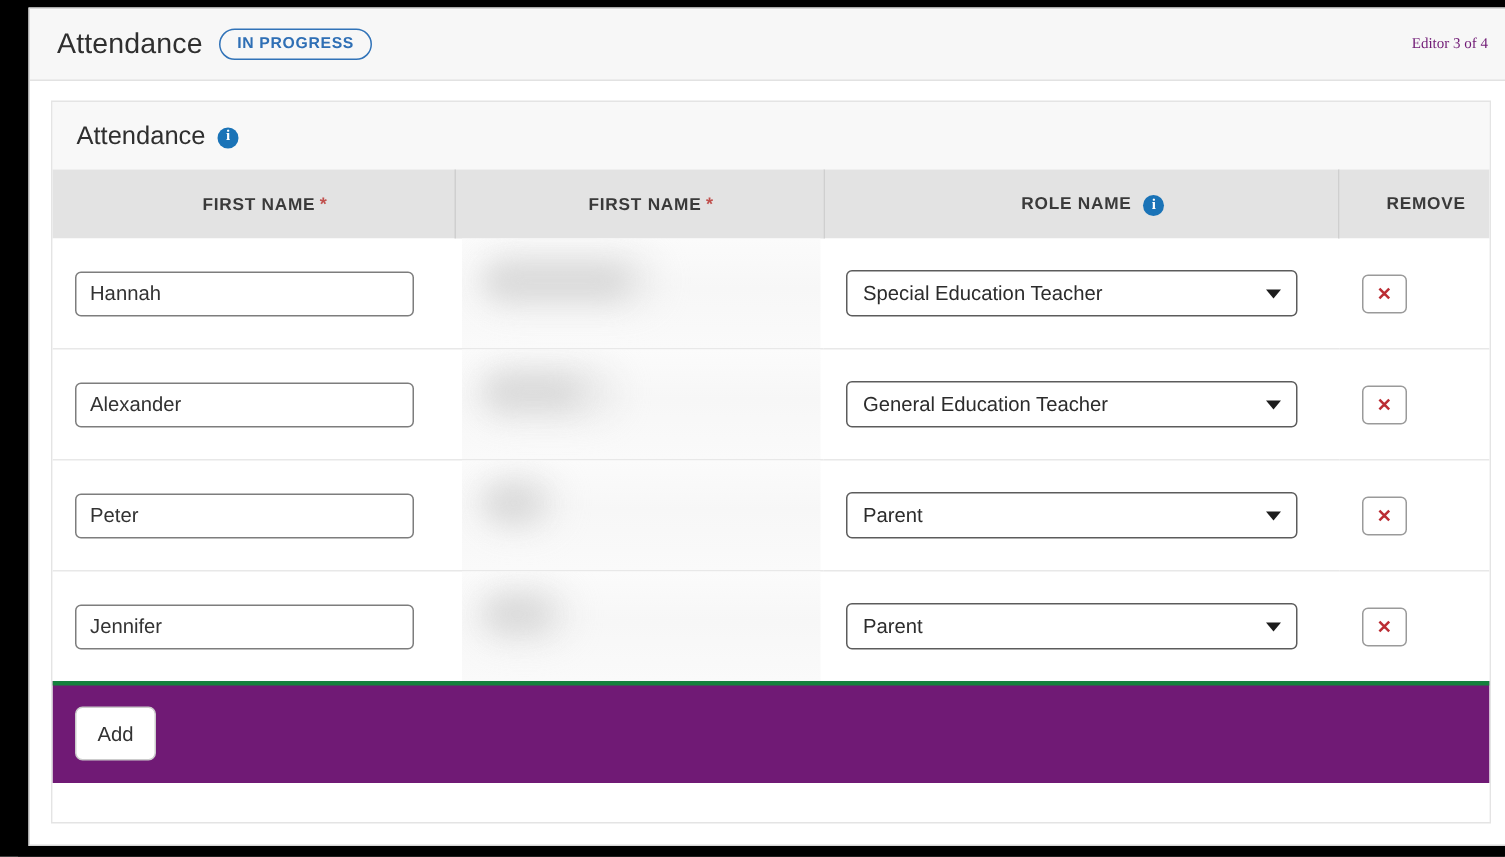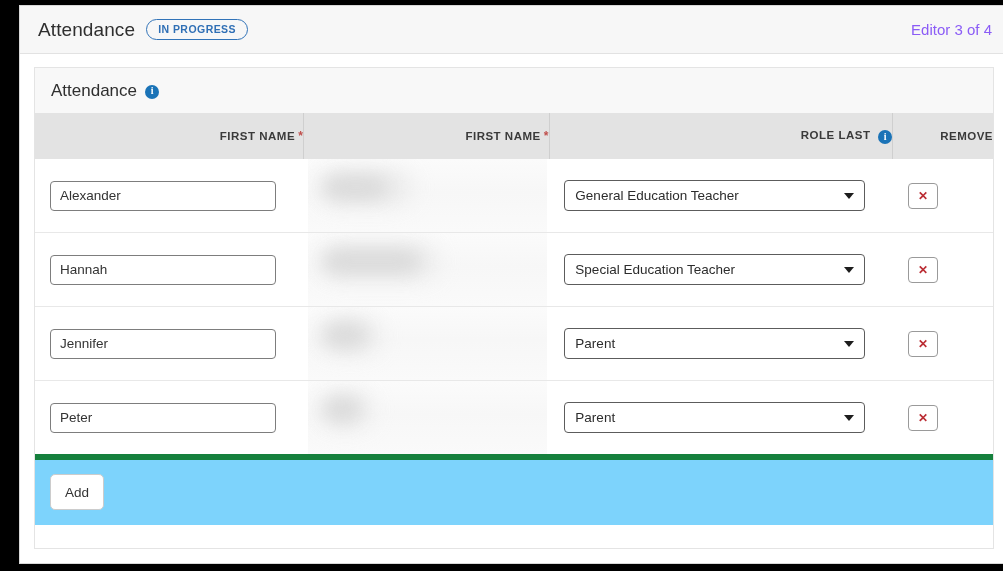--- a/index.html
+++ b/index.html
@@ -53,22 +53,23 @@
     border-radius: 999px;
     font-size: 10.5px;
     font-weight: bold;
     letter-spacing: .45px;
     padding: 4px 11px 4px 11px;
     line-height: 1;
     white-space: nowrap;
   }
   #editor-count {
     margin-left: auto;
-    font-size: 15px;
-    color: #8b5cf6;
+    font-size: 10px;
+    color: #701a75;
+    font-family: Liberation Serif, serif;
   }
 
   
   #editor-body {
     flex: 1;
     background: #ffffff;
     padding: 13px 14px 14px 14px;
     overflow: hidden;
   }
 
@@ -117,21 +118,21 @@
 
   
   #attendance-table {
     width: 100%;
     border-collapse: collapse;
     table-layout: fixed;
   }
   #attendance-table thead tr { background: #e3e3e3; }
   #attendance-table th {
     height: 46px;
-    text-align: right;
+    text-align: center;
     font-size: 11.5px;
     font-weight: bold;
     letter-spacing: .5px;
     color: #3a3a3a;
     padding: 0 0 0 15px;
     border-right: 1px solid #cfcfcf;
     vertical-align: middle;
     white-space: nowrap;
   }
   #attendance-table th:last-child { border-right: none; }
@@ -233,22 +234,22 @@
     display: inline-flex;
     align-items: center;
     justify-content: center;
     cursor: pointer;
     padding: 0;
     font-family: "Liberation Sans", sans-serif;
   }
 
   
   #table-footer {
-    background: #7dd3fc;
-    border-top: 6px solid #15803d;
+    background: #701a75;
+    border-top: 3px solid #15803d;
     padding: 14px 0 15px 15px;
     display: flex;
     gap: 24px;
     flex: none;
   }
   .footer-btn {
     min-width: 53px;
     height: 36px;
     padding: 0 14px;
     border: 1px solid #cccccc;
@@ -300,33 +301,54 @@
             </colgroup>
             <thead>
               <tr>
                 <th>
                   <span>FIRST NAME</span><span class="req-star">*</span>
                 </th>
                 <th>
                   <span>FIRST NAME</span><span class="req-star">*</span>
                 </th>
                 <th>
-                  <span>ROLE LAST</span><span class="info-icon">
+                  <span>ROLE NAME</span><span class="info-icon">
                       <span>i</span>
                     </span>
                 </th>
                 <th>
                   <span>REMOVE</span>
                 </th>
               </tr>
             </thead>
             <tbody>
 
               <tr>
                 <td>
+                  <input class="text-input" type="text" value="Hannah" style="">
+                </td>
+                <td class="redacted-cell">
+                  <div class="redacted-blur">
+                    <div class="smear2" style="width:118px;"></div>
+                    <div class="smear" style="width:95px;"></div>
+                  </div>
+                </td>
+                <td>
+                  <div class="select-wrap">
+                    <div class="select-box">Special Education Teacher</div>
+                    <span class="select-arrow"></span>
+                  </div>
+                </td>
+                <td>
+                  <button class="remove-btn">✕</button>
+                </td>
+              </tr>
+
+              <tr>
+                <td>
                   <input class="text-input" type="text" value="Alexander" style="">
                 </td>
                 <td class="redacted-cell">
                   <div class="redacted-blur">
                     <div class="smear2" style="width:92px;"></div>
                     <div class="smear" style="width:63px;"></div>
                   </div>
                 </td>
                 <td>
                   <div class="select-wrap">
@@ -334,31 +356,31 @@
                     <span class="select-arrow"></span>
                   </div>
                 </td>
                 <td>
                   <button class="remove-btn">✕</button>
                 </td>
               </tr>
 
               <tr>
                 <td>
-                  <input class="text-input" type="text" value="Hannah" style="">
+                  <input class="text-input" type="text" value="Peter" style="">
                 </td>
                 <td class="redacted-cell">
                   <div class="redacted-blur">
-                    <div class="smear2" style="width:118px;"></div>
-                    <div class="smear" style="width:95px;"></div>
+                    <div class="smear2" style="width:52px;"></div>
+                    <div class="smear" style="width:36px;"></div>
                   </div>
                 </td>
                 <td>
                   <div class="select-wrap">
-                    <div class="select-box">Special Education Teacher</div>
+                    <div class="select-box">Parent</div>
                     <span class="select-arrow"></span>
                   </div>
                 </td>
                 <td>
                   <button class="remove-btn">✕</button>
                 </td>
               </tr>
 
               <tr>
                 <td>
@@ -374,41 +396,20 @@
                   <div class="select-wrap">
                     <div class="select-box">Parent</div>
                     <span class="select-arrow"></span>
                   </div>
                 </td>
                 <td>
                   <button class="remove-btn">✕</button>
                 </td>
               </tr>
 
-              <tr>
-                <td>
-                  <input class="text-input" type="text" value="Peter" style="">
-                </td>
-                <td class="redacted-cell">
-                  <div class="redacted-blur">
-                    <div class="smear2" style="width:52px;"></div>
-                    <div class="smear" style="width:36px;"></div>
-                  </div>
-                </td>
-                <td>
-                  <div class="select-wrap">
-                    <div class="select-box">Parent</div>
-                    <span class="select-arrow"></span>
-                  </div>
-                </td>
-                <td>
-                  <button class="remove-btn">✕</button>
-                </td>
-              </tr>
-
             </tbody>
           </table>
         </div>
 
         <div id="table-footer">
           <button class="footer-btn">Add</button>
         </div>
 
         <div id="after-footer"></div>
 

